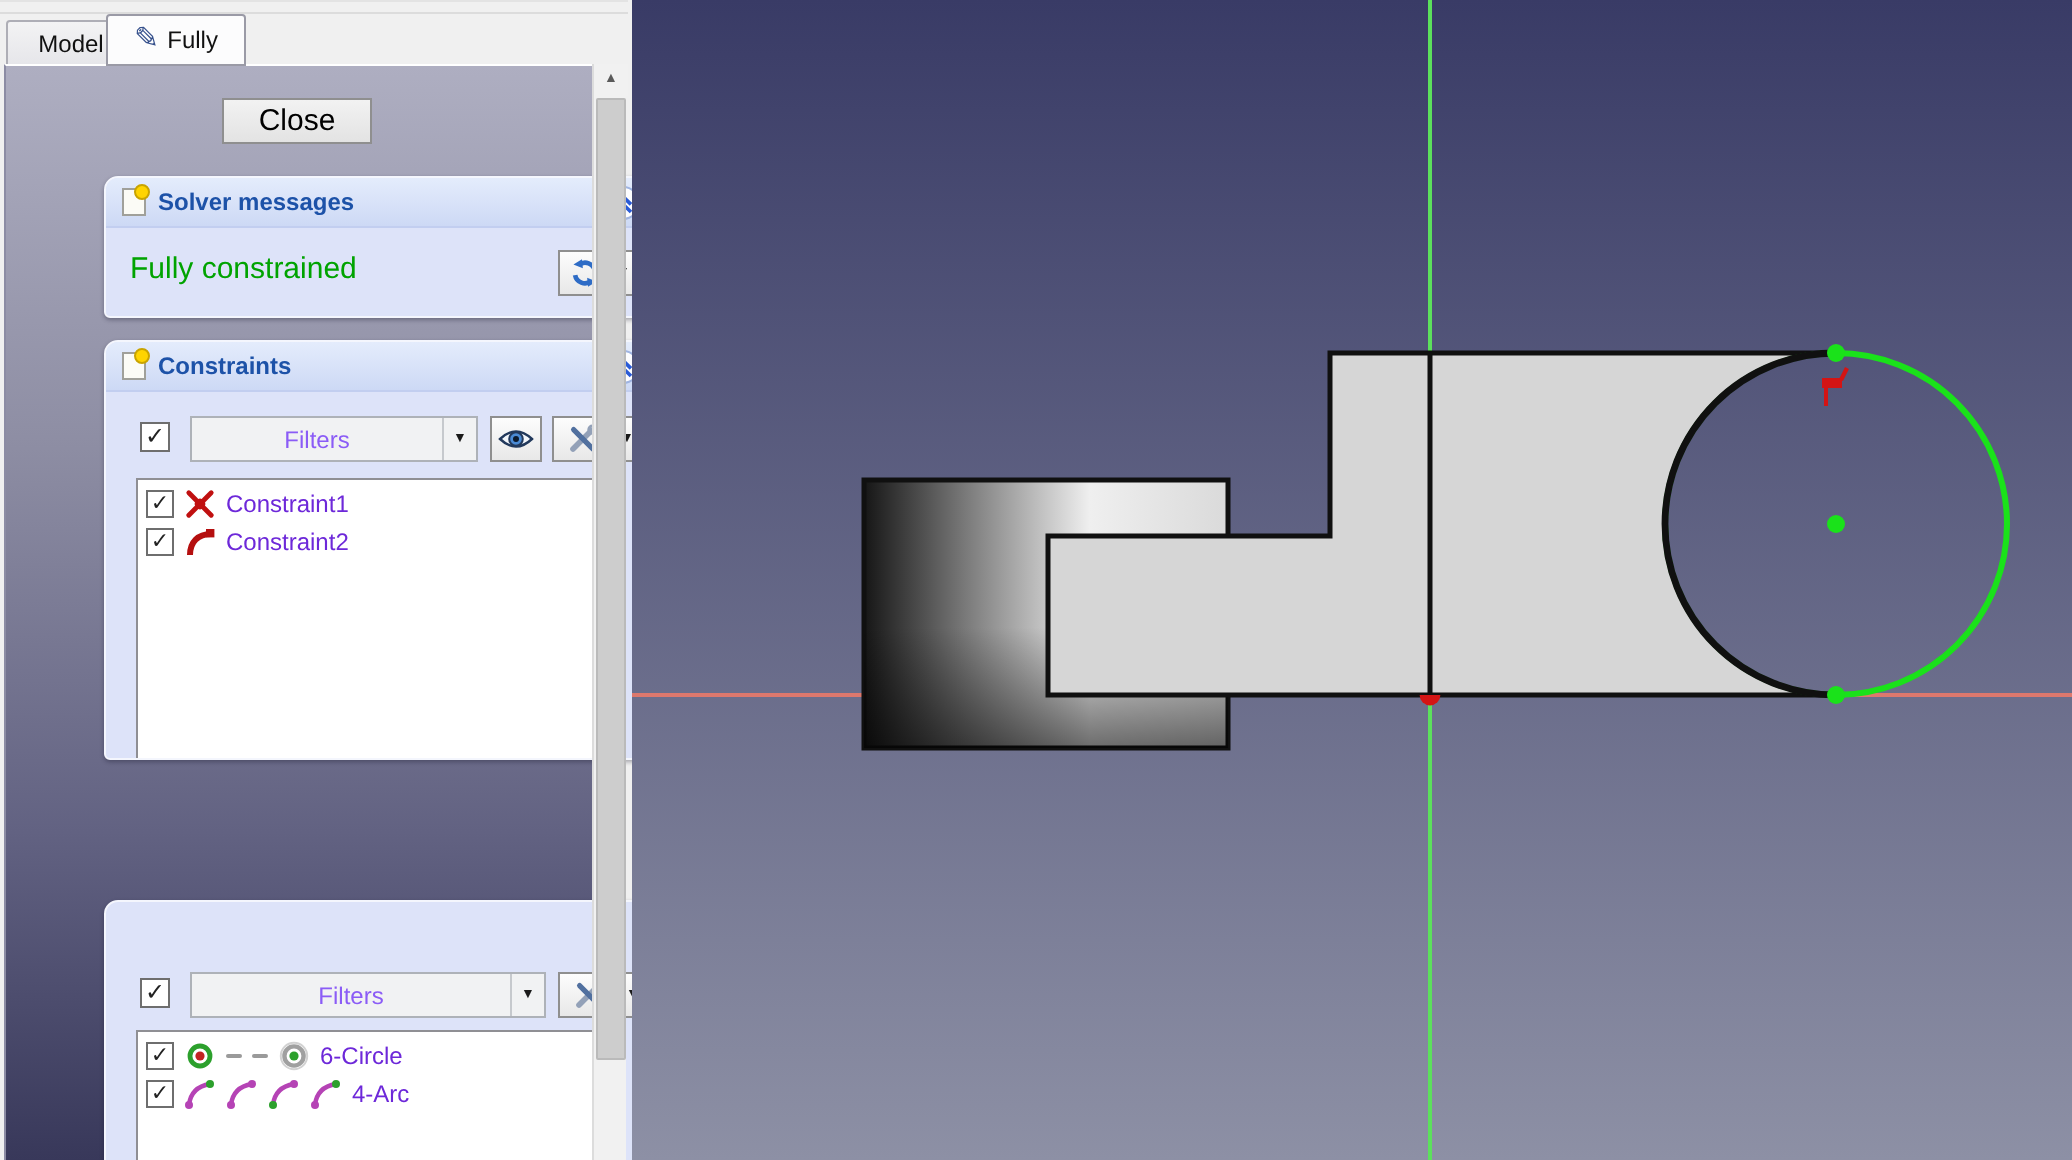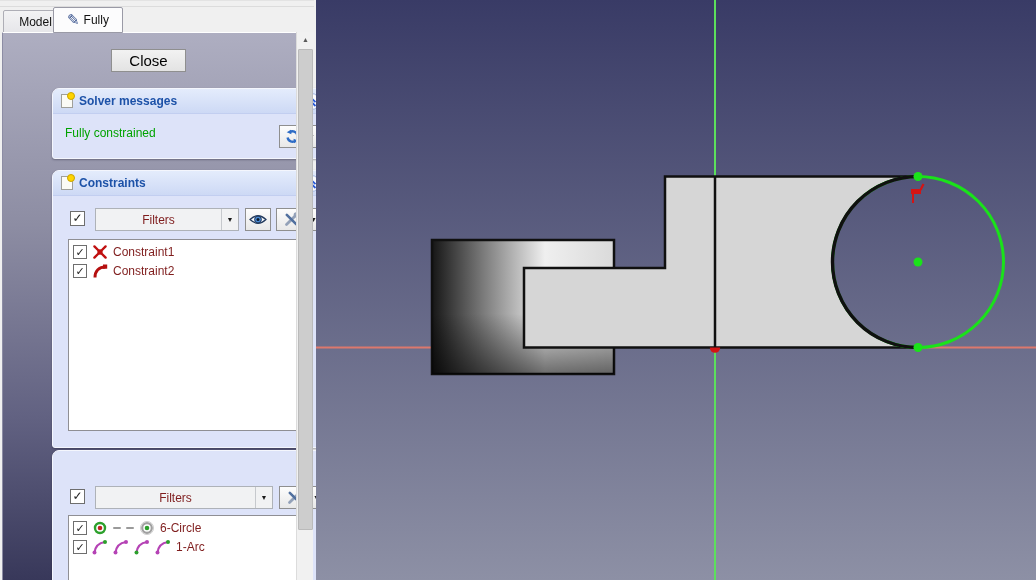--- a/index.html
+++ b/index.html
@@ -39,40 +39,40 @@
       border:1px solid #a0a09a; flex:none; }
   .note-icon:after { content:""; position:absolute; right:-3px; top:-3px; width:6px; height:6px;
       border-radius:50%; background:#ffd400; border:1px solid #c9a400; }
   .collapse-btn { position:absolute; right:7px; top:4px; width:17px; height:17px; border-radius:50%;
       background:#fdfdff; border:1px solid #9fb4e2; display:flex; align-items:center; justify-content:center; }
 
   .checkbox { position:absolute; width:15px; height:15px; background:#fff; border:1px solid #6e6e6e;
       color:#222; font-size:12px; line-height:13px; text-align:center; }
   .combo { position:absolute; height:23px; background:#f1f2f3; border:1px solid #aeb2b8;
       display:flex; align-items:center; }
-  .combo .label { flex:1; text-align:center; color:#7f1d1d; }
+  .combo .label { flex:1; text-align:center; color:#8b5cf6; }
   .combo .arrow-box { width:17px; height:100%; border-left:1px solid #c6c9cd;
       display:flex; align-items:center; justify-content:center; }
   .tool-btn { position:absolute; height:23px; background:linear-gradient(#fdfdfd,#e8e8e8);
       border:1px solid #8f8f8f; display:flex; align-items:center; justify-content:center; }
   .split-btn { position:absolute; height:23px; border:1px solid #8f8f8f;
       background:linear-gradient(#fdfdfd,#e8e8e8); display:flex; }
   .split-btn .icon-part { flex:1; display:flex; align-items:center; justify-content:center; }
   .split-btn .drop-part { width:14px; border-left:1px solid #b5b5b5;
       display:flex; align-items:center; justify-content:center; }
   .drop-char { font-size:7px; color:#1a1a1a; }
 
   .listbox { position:absolute; background:#fff; border:1px solid #8f8f94; padding:2px 0; }
   .lrow { display:flex; align-items:center; gap:5px; height:19px; padding:0 4px; }
   .lrow .rcb { width:14px; height:14px; background:#fff; border:1px solid #6e6e6e; flex:none;
       font-size:11px; line-height:12px; text-align:center; color:#222; }
-  .lrow .txt { color:#7f1d1d; }
+  .lrow .txt { color:#6d28d9; }
   .dash { width:8px; height:2px; background:#9a9a9a; border-radius:1px; }
 
-  .status-green { position:absolute; color:#00a300; font-size:12px; }
+  .status-green { position:absolute; color:#00a300; font-size:15px; }
 
   
   #vscroll { position:absolute; left:296px; top:32px; width:17px; height:548px;
       background:#f1f1f1; border-left:1px solid #dcdcdc; }
   #vscroll .sb-up { position:absolute; left:0; top:0; width:17px; height:16px; background:#f1f1f1;
       color:#5a5a5a; font-size:7px; text-align:center; line-height:16px; }
   #vscroll .sb-thumb { position:absolute; left:1px; top:17px; width:15px; height:481px;
       background:#cdcdcd; border:1px solid #bababa; border-radius:1px; }
 
   #splitter { width:2px; height:580px; background:#f0f0f0; flex:none; }
@@ -122,21 +122,21 @@
             <path d="M2.4,8.0 A4.6,4.6 0 0 0 9.8,10.8" fill="none" stroke="#2e6cc6" stroke-width="2.2"></path>
             <polygon points="8.4,13.4 12.4,11.0 8.0,9.2" fill="#2e6cc6"></polygon>
           </svg>
         </span>
         <span class="drop-part">
           <span class="drop-char">▼</span>
         </span>
       </div>
     </div>
 
-    <div class="section" style="top:170px; height:278px;">
+    <div class="section" style="top:170px; height:210px;">
       <div class="sec-header">
         <span class="note-icon"></span>
         <span class="sec-title">Constraints</span>
         <span class="collapse-btn">
           <svg width="12" height="12" viewBox="0 0 12 12">
             <polyline points="2.5,6.2 6,2.8 9.5,6.2" fill="none" stroke="#2a5bd7" stroke-width="1.8"></polyline>
             <polyline points="2.5,10 6,6.6 9.5,10" fill="none" stroke="#2a5bd7" stroke-width="1.8"></polyline>
           </svg>
         </span>
       </div>
@@ -240,21 +240,21 @@
           <svg width="16" height="16" viewBox="0 0 16 16">
             <path d="M2.5,13.5 Q3.5,4.5 13,3" fill="none" stroke="#b543b5" stroke-width="2.2"></path>
             <circle cx="2.5" cy="13.5" r="2" fill="#2ca02c"></circle>
               <circle cx="13" cy="3" r="2" fill="#b543b5"></circle>
           </svg>
           <svg width="16" height="16" viewBox="0 0 16 16">
             <path d="M2.5,13.5 Q3.5,4.5 13,3" fill="none" stroke="#b543b5" stroke-width="2.2"></path>
             <circle cx="2.5" cy="13.5" r="2" fill="#b543b5"></circle>
               <circle cx="13" cy="3" r="2" fill="#2ca02c"></circle>
           </svg>
-          <span class="txt">1-Arc</span>
+          <span class="txt">4-Arc</span>
         </div>
       </div>
     </div>
 
     <div id="vscroll">
       <div class="sb-up">▲</div>
       <div class="sb-thumb"></div>
     </div>
   </div>
 

